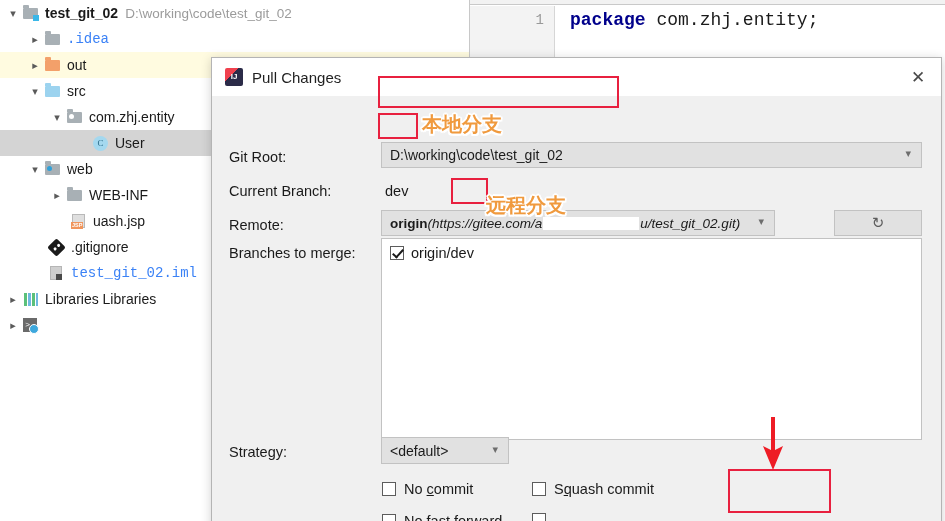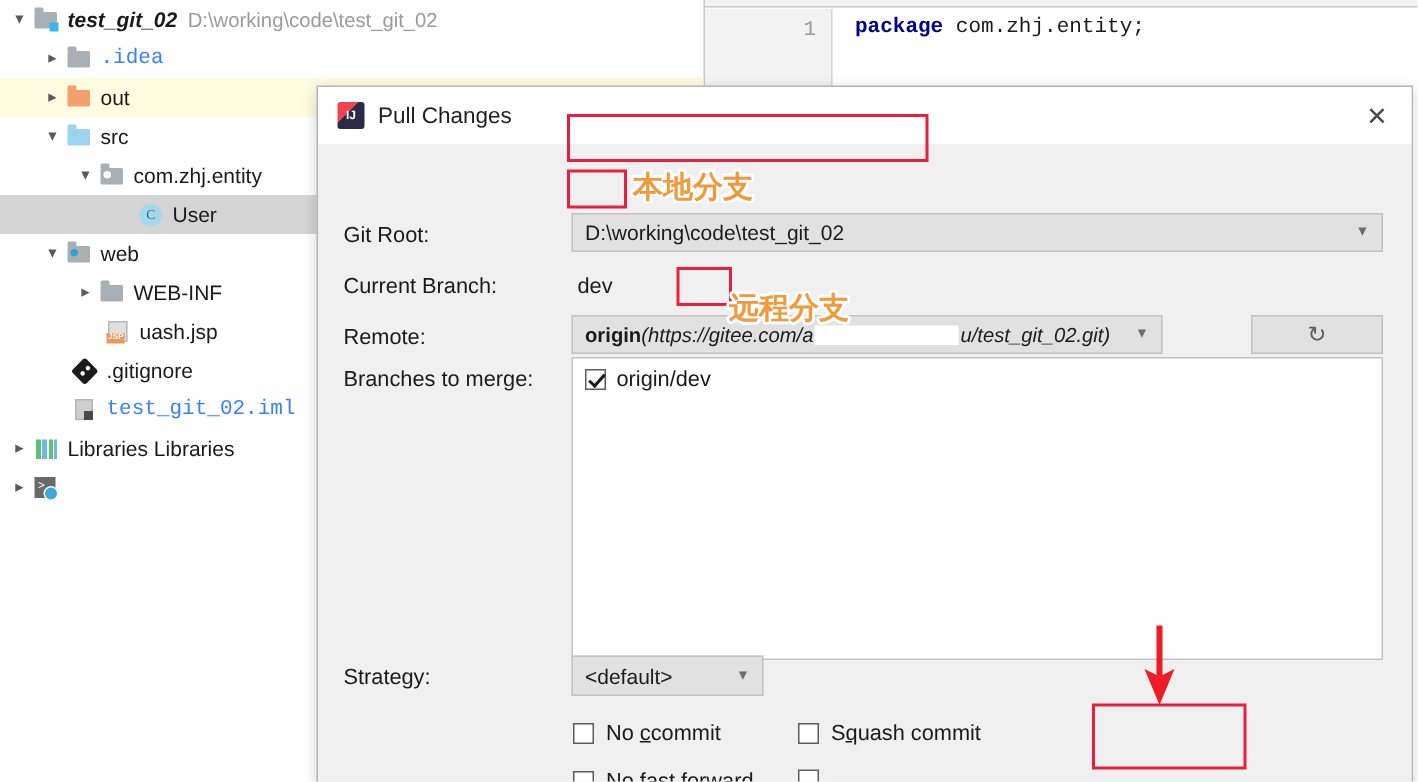--- a/index.html
+++ b/index.html
@@ -41,21 +41,21 @@
     color: #5a5a5a;
     font-size: 11px;
     line-height: 1;
   }
   .tree-ico {
     width: 18px; height: 16px; flex: 0 0 18px;
     margin-right: 5px;
     position: relative;
   }
   .lbl { font-size: 14px; }
-  .lbl.bold { font-weight: bold; font-style: italic; }
+  .lbl.bold { font-weight: bold; }
   .lbl.dim { color: #3b82f6; font-family: Liberation Mono, monospace; }
   .path-txt { color: #9b9b9b; font-size: 13.5px; margin-left: 7px; }
 
   
   .folder {
     position: absolute; left: 1px; top: 3px;
     width: 15px; height: 11px;
     background: #a8b0b5; border-radius: 1px;
   }
   .folder::before {
@@ -149,21 +149,21 @@
     background: #f3f3f3; border-right: 1px solid #d6d6d6;
   }
   .ed-lineno {
     position: absolute; right: 10px; top: 6px;
     font-size: 14px; color: #999999;
     font-family: "Liberation Mono", monospace;
   }
   .ed-code {
     position: absolute; left: 100px; top: 10px;
     font-family: "Liberation Mono", monospace;
-    font-size: 14px;
+    font-size: 18px;
     white-space: nowrap;
   }
   .kw { color: #00008b; font-weight: bold; }
   .pk { color: #1a1a1a; }
 
   
   .dialog {
     position: absolute;
     left: 211px; top: 29px;
     width: 731px; height: 490px;
@@ -493,21 +493,21 @@
       </div>
 
       <span class="frm-label" style="left:17px; top:348px;">Strategy:</span>
       <div class="combo" style="left:169px; top:341px; width:128px; height:27px;">
         <span>&lt;default&gt;</span>
         <span class="chev">▾</span>
       </div>
 
       <div class="chk-opt" style="left:170px; top:385px;">
         <span class="cbx"></span>
-        <span><span>No </span><span class="mn">c</span><span>commit</span></span>
+        <span><span>No </span><span class="mn">c</span><span>ommit</span></span>
       </div>
       <div class="chk-opt" style="left:320px; top:385px;">
         <span class="cbx"></span>
         <span><span>S</span><span class="mn">q</span><span>uash commit</span></span>
       </div>
       <div class="chk-opt" style="left:170px; top:417px;">
         <span class="cbx"></span>
         <span><span>No </span><span class="mn">f</span><span>ast forward</span></span>
       </div>
       <div class="chk-opt" style="left:320px; top:417px;">

